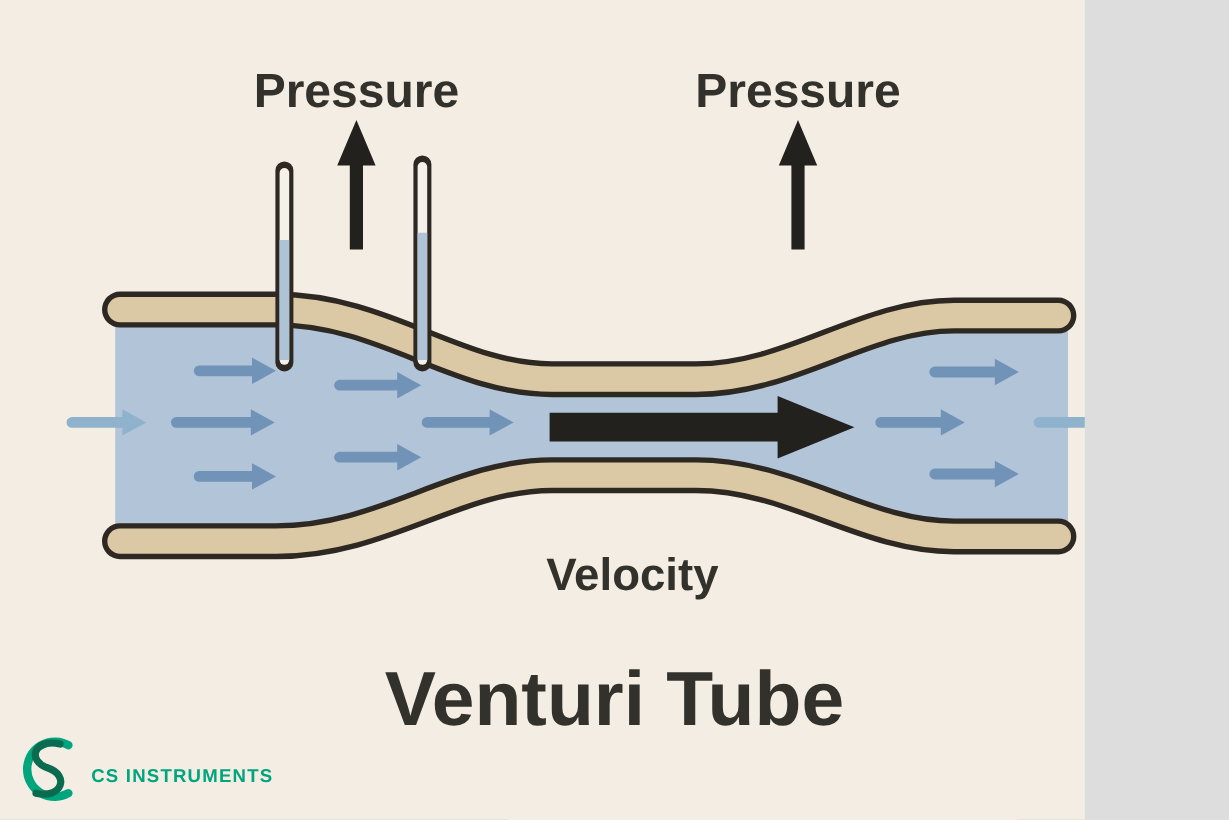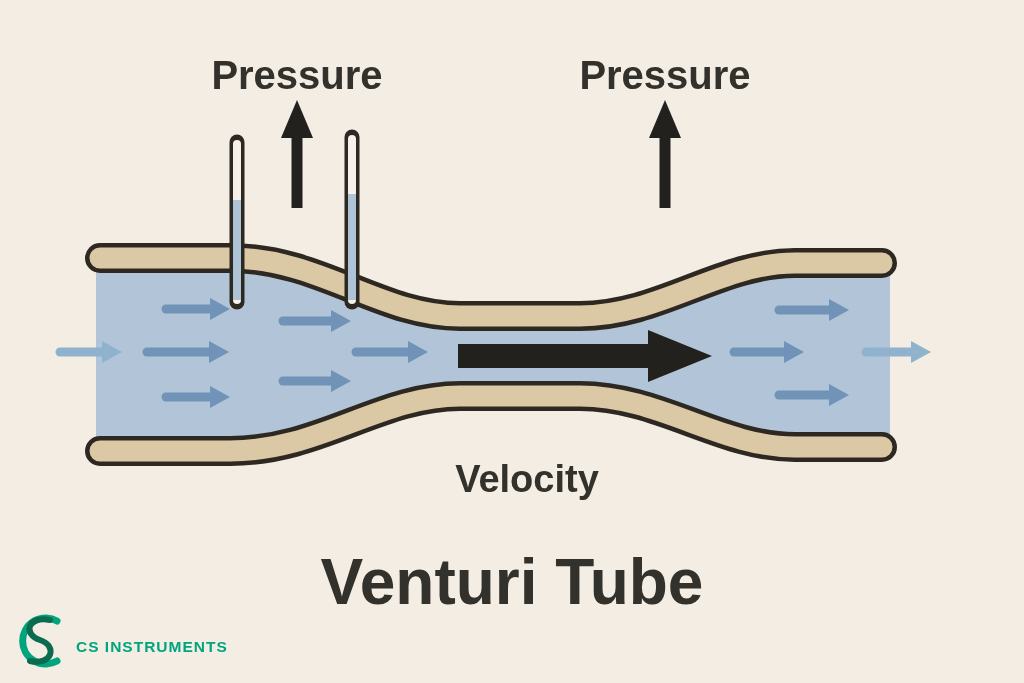--- a/index.html
+++ b/index.html
@@ -2,21 +2,21 @@
 <html style="--background: #f4ede3; --fluid: #b2c4d7; --wall: #dbc9a5; --outline: #2e2823; --flow_arrow: #7093b7; --flow_arrow_light: #8fb3cd; --black_arrow: #22211e; --text: #33312c; --manometer_glass: #f6f1e8; --manometer_fluid: #aec3d6; --logo_teal: #00a57e; --logo_dark: #0b6b4f;"><head>
 <meta charset="utf-8">
 <style>
   html, body {
     margin: 0;
     padding: 0;
     background: #ddd;
   }
   .stage {
     position: relative;
-    width: 1024px;
+    width: 904px;
     height: 683px;
     overflow: hidden;
     background: var(--background, #f4ede3);
     font-family: "Liberation Sans", sans-serif;
   }
   svg { display: block; }
 
   .fluid { fill: var(--fluid, #b2c4d7); }
 
   .wall-outline {

